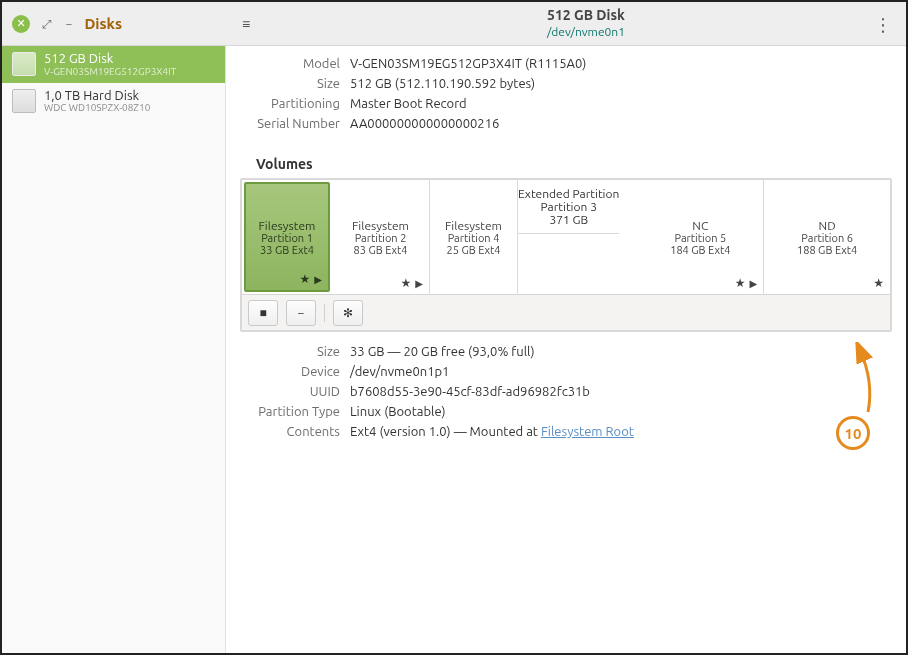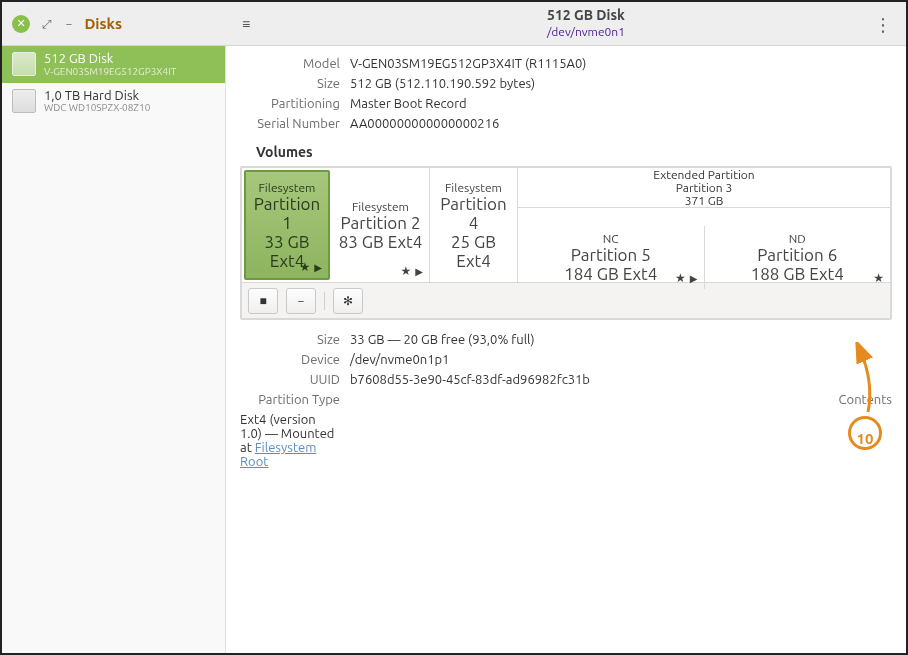--- a/index.html
+++ b/index.html
@@ -8,77 +8,77 @@
 
 
 .titlebar { height: 44px; background: #edeeed; display: flex; align-items: center; border-bottom: 1px solid #d6d6d6; position: relative; }
 .tb-left { display: flex; align-items: center; gap: 12px; padding-left: 10px; width: 224px; }
 .close-circle { width: 18px; height: 18px; border-radius: 50%; background: #8bbf4b; display: flex; align-items: center; justify-content: center; color: #fff; font-size: 11px; cursor: pointer; }
 .minmax { display: flex; gap: 14px; color: #6b6b6b; font-size: 12px; }
 .minmax span { cursor: pointer; }
 .app-title { font-weight: 600; color: #a16207; font-size: 15px; }
 .tb-center { flex: 1; text-align: center; color: #444; line-height: 1.2; }
 .tb-center .disk-t { font-weight: 600; font-size: 14px; display:block; }
-.tb-center .dev { font-size: 12px; color: #4c1d95; }
+.tb-center .dev { font-size: 12px; color: #0f766e; }
 .hamburger { width: 40px; text-align: center; font-size: 14px; color: #555; cursor: pointer; }
 .kebab { position: absolute; right: 14px; top: 50%; transform: translateY(-50%); font-size: 18px; color: #555; cursor: pointer; }
 
 
 .body { flex: 1; display: flex; min-height: 0; }
 .sidebar { width: 224px; background: #f9f9f9; border-right: 1px solid #e2e2e2; }
 .disk-item { display: flex; align-items: center; gap: 8px; padding: 6px 10px; cursor: pointer; }
 .disk-item.active { background: #8fbf57; color: #fff; }
 .disk-icon { width: 24px; height: 24px; border: 1px solid #bdbdbd; border-radius: 2px; background: linear-gradient(#eee,#ddd); flex-shrink: 0; position:relative; }
 .disk-item.active .disk-icon { border-color: #eaeaea; background: linear-gradient(#d9eac6,#c7ddb0); }
 .disk-item .d-name { font-size: 13px; line-height: 1.05; }
 .disk-item .d-sub { font-size: 10px; opacity: .85; }
 .disk-item.active .d-sub { color: #f1f7eb; text-align: center; }
 .disk-item:not(.active) .d-sub { color: #777; }
 
 
 .main { flex: 1; padding: 10px 14px; overflow: auto; position: relative; }
-.props { display: grid; grid-template-columns: 100px 1fr; column-gap: 10px; row-gap: 6px; margin-bottom: 14px; }
+.props { display: grid; grid-template-columns: 100px 1fr; column-gap: 10px; row-gap: 6px; margin-bottom: 26px; }
 .props .label { text-align: right; color: #6d6d6d; font-size: 13px; }
 .props .val { color: #333; font-size: 13px; }
 
 .section-title { font-weight: 700; font-size: 14px; color: #333; margin: 4px 16px 6px; }
 
 
 .volmap-wrap { border: 2px solid #d9d9d9; border-radius: 2px; overflow: hidden; background: #fff; }
 .volmap { display: flex; height: 114px; }
 .vblock { border-right: 1px solid #d9d9d9; display: flex; flex-direction: column; justify-content: center; align-items: center; text-align: center; position: relative; font-size: 12px; color: #444; padding: 6px 4px; }
 .vblock:last-child { border-right: none; }
 .vblock.selected { background: linear-gradient(#a6c77c,#8db45f); color: #2b3a1e; border: 2px solid #6d9a3f; border-radius:2px; margin:2px; }
 .vblock .v-title { font-weight: 400; }
-.vblock .v-l2, .vblock .v-l3 { font-size: 17px; }
+.vblock .v-l2, .vblock .v-l3 { font-size: 11px; }
 .vblock .icons { position: absolute; right: 6px; bottom: 4px; display: flex; gap: 4px; align-items: center; }
 .star { font-size: 12px; }
 .play { font-size: 10px; }
 
-.ext-col { display: flex; flex-direction: column; border-right: none; gap: 18px; }
+.ext-col { display: flex; border-right: none; gap: 18px; }
 .ext-head { height: 54px; border-bottom: 1px solid #d9d9d9; display: flex; flex-direction: column; align-items: center; justify-content: center; font-size: 12px; }
 .ext-parts { flex: 1; display: flex; }
 .ext-parts .vblock { flex: 1; border-right: 1px solid #d9d9d9; align-items: center; }
 .ext-parts .vblock:last-child { border-right: none; }
 
 
 .vol-toolbar { height: 36px; background: #f4f3f2; border-top: 1px solid #d7d7d7; display: flex; align-items: center; padding-left: 6px; gap: 8px; }
 .vt-btn { width: 30px; height: 26px; border: 1px solid #c9c9c9; border-radius: 3px; background: linear-gradient(#fdfdfd,#efefef); display: flex; align-items: center; justify-content: center; font-size: 12px; color: #333; cursor: pointer; }
 .vt-sep { width: 1px; height: 18px; background: #d0d0d0; }
 
 
 .pprops { display: grid; grid-template-columns: 100px 1fr; column-gap: 10px; row-gap: 6px; margin-top: 12px; }
 .pprops .label { text-align: right; color: #6d6d6d; font-size: 13px; }
 .pprops .val { color: #333; font-size: 13px; }
 .link { color: #5a8fc3; text-decoration: underline; cursor: pointer; }
 
 
 .anno { position: absolute; right: 24px; top: 296px; pointer-events: none; }
 .anno svg { display: block; }
-.badge10 { position: absolute; right: 24px; top: 370px; width: 34px; height: 34px; border: 3px solid #e58b1e; border-radius: 50%; display: flex; align-items: flex-end; justify-content: center; color: #e58b1e; font-weight: 700; font-size: 15px; pointer-events: none; }
+.badge10 { position: absolute; right: 36px; top: 370px; width: 34px; height: 34px; border: 3px solid #e58b1e; border-radius: 50%; display: flex; align-items: center; justify-content: center; color: #e58b1e; font-weight: 700; font-size: 15px; pointer-events: none; }
 </style>
 </head>
 <body>
 
 <div class="window">
 
   <div class="titlebar">
     <div class="tb-left">
       <div class="close-circle">✕</div>
       <div class="minmax">
@@ -202,20 +202,21 @@
       </div>
 
       <div class="pprops">
         <div class="label">Size</div>
         <div class="val">33 GB — 20 GB free (93,0% full)</div>
         <div class="label">Device</div>
         <div class="val">/dev/nvme0n1p1</div>
         <div class="label">UUID</div>
         <div class="val">b7608d55-3e90-45cf-83df-ad96982fc31b</div>
         <div class="label">Partition Type</div>
+        <div class="val">Linux (Bootable)</div>
         <div class="label">Contents</div>
         <div class="val">
           <span>Ext4 (version 1.0) — Mounted at </span><span class="link">Filesystem Root</span>
         </div>
       </div>
 
       <div class="anno">
         <svg width="36" height="80">
           <defs>
             <marker id="ah" markerWidth="8" markerHeight="8" refX="4" refY="3" orient="auto">

